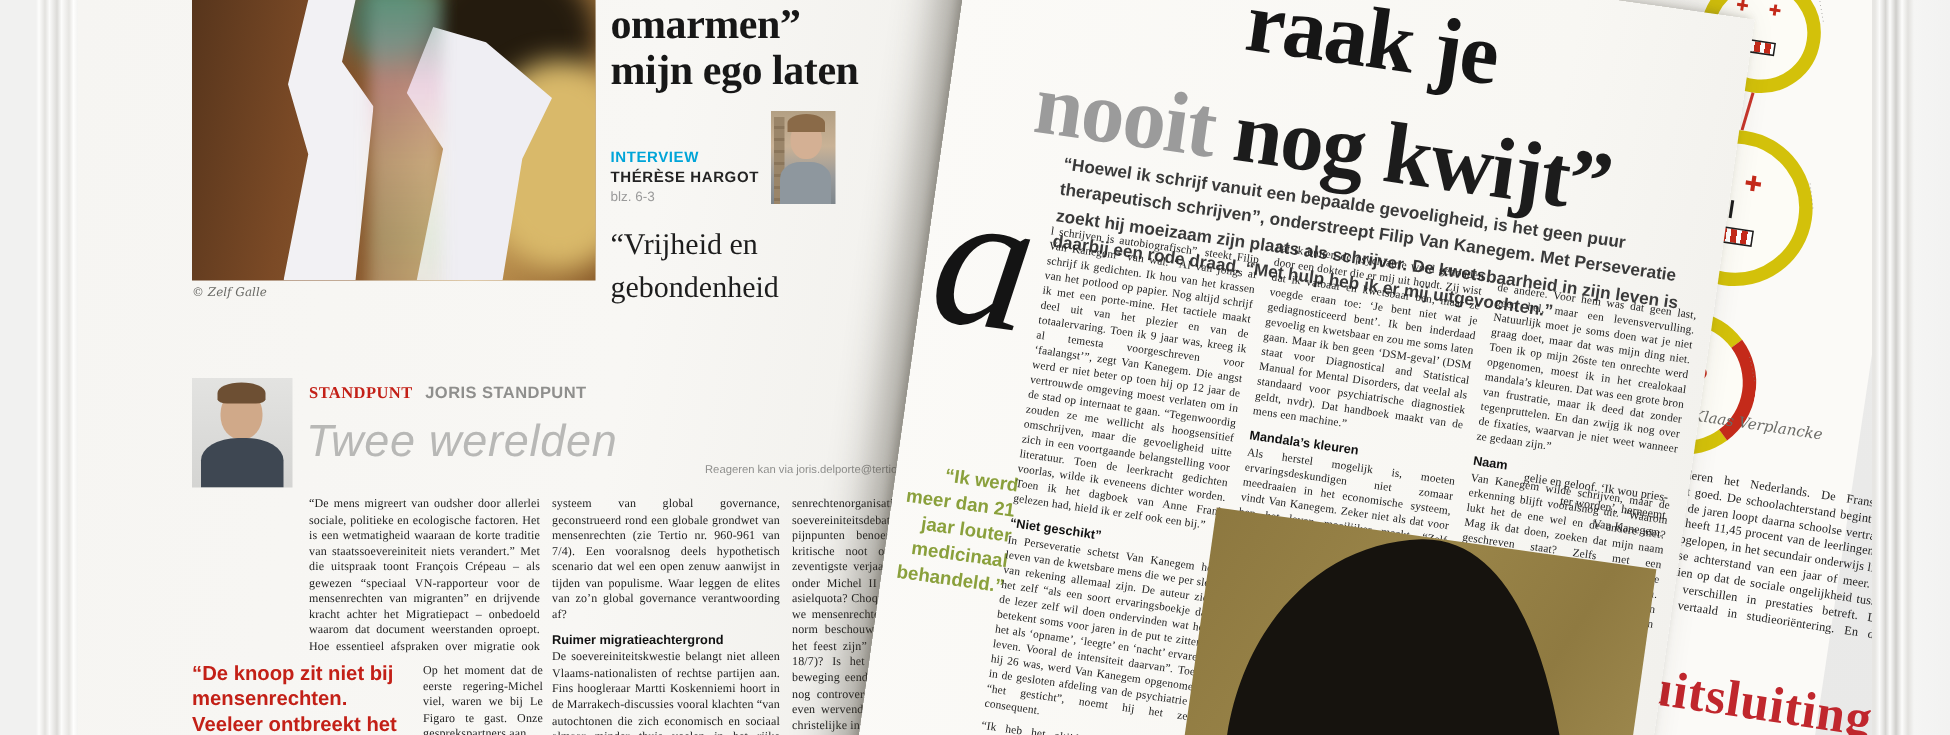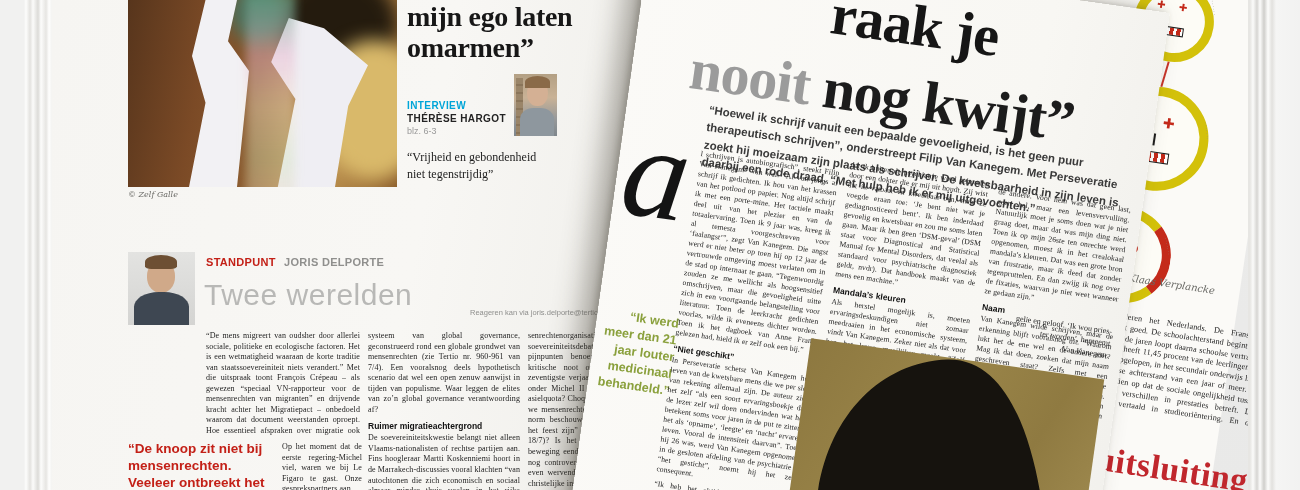--- a/index.html
+++ b/index.html
@@ -32,24 +32,24 @@
     background:linear-gradient(100deg,#57351c 0%,#7b4a26 28%,#8a5a2e 48%,#c59a55 72%,#8a5c2b 100%);}
   .ph-blob{position:absolute;filter:blur(9px);border-radius:50%;}
   .white-shape{position:absolute;background:#f2f1f4;}
   #rainbow{position:absolute;left:44%;top:-6px;width:18%;height:110%;filter:blur(5px);opacity:.85;
     background:linear-gradient(180deg,rgba(96,170,140,.65) 0%,rgba(233,180,205,.55) 30%,rgba(246,233,205,.5) 55%,rgba(208,225,185,.45) 80%,rgba(233,215,190,.4) 100%);}
   #lp-headline{left:357px;top:2px;width:230px;font-weight:bold;font-size:28px;line-height:1.1;color:#171717;letter-spacing:-.3px;}
   #kicker-label{left:357px;top:100px;font-weight:bold;font-size:10px;letter-spacing:.4px;}
   #kicker-name{left:357px;top:113px;font-weight:bold;font-size:10px;color:#232323;letter-spacing:.4px;}
   #kicker-pages{left:357px;top:126px;font-size:9px;color:#9a9a9a;}
   #hargot-photo{left:464px;top:74px;width:43px;height:62px;overflow:hidden;background:linear-gradient(180deg,#b3a084 0%,#c9b296 38%,#97999a 72%,#7e868c 100%);}
-  #lp-quote{left:357px;top:149px;width:200px;font-size:12px;line-height:1.45;color:#1d1d1d;}
+  #lp-quote{left:357px;top:149px;width:200px;font-size:20px;line-height:1.45;color:#1d1d1d;}
   #delporte-photo{left:78px;top:252px;width:67px;height:73px;overflow:hidden;background:linear-gradient(180deg,#e3e3e1,#d4d4d2);}
   #sp-row{left:156px;top:256px;font-weight:bold;font-size:11px;letter-spacing:.3px;}
-  #sp-title{left:154px;top:278px;font-size:30px;color:#b8b8b6;letter-spacing:.5px;}
+  #sp-title{left:154px;top:278px;font-size:30px;color:#b8b8b6;letter-spacing:.5px;font-style:italic;}
   .lp-col{width:154px;}
   #lp-col1{left:156px;top:331px;height:104px;overflow:hidden;}
   #lp-redquote{left:78px;top:441px;width:150px;font-weight:bold;font-size:13.5px;line-height:1.25;}
   #lp-col1b{left:232px;top:442px;width:80px;height:50px;overflow:hidden;}
   #lp-col2{left:318px;top:331px;width:152px;height:160px;overflow:hidden;}
   #lp-reageren{left:420px;top:308px;width:165px;font-size:7.5px;color:#8f8f8d;font-family:"Liberation Sans",sans-serif;}
   #lp-col3{left:478px;top:331px;width:150px;height:160px;overflow:hidden;}
 
   
   #rp-h1{left:190px;top:14px;font-weight:bold;font-size:58px;color:#161616;letter-spacing:-1px;}
@@ -89,45 +89,44 @@
       <div class="ph-blob" style="left:150px;top:-30px;width:120px;height:110px;background:#241b0e;"></div>
       <div class="ph-blob" style="left:190px;top:40px;width:110px;height:140px;background:#d9b96a;"></div>
       <div class="ph-blob" style="left:100px;top:-18px;width:60px;height:60px;background:#3f7a6a;opacity:.8;"></div>
       <div class="white-shape" style="left:55px;top:0;width:75px;height:187px;clip-path:polygon(30% 0,72% 0,60% 22%,88% 38%,72% 100%,8% 100%,30% 55%,12% 30%);"></div>
       <div class="white-shape" style="left:130px;top:18px;width:110px;height:169px;background:#efeef3;clip-path:polygon(28% 0,60% 6%,100% 28%,82% 52%,70% 100%,18% 100%,34% 48%,12% 26%);"></div>
       <div id="rainbow"></div>
     </div>
     <div class="abs credit" style="left:78px;top:190px;font-size:8px;">© Zelf Galle</div>
 
     <div id="lp-headline" class="abs serif">
+      <div>omarmen”</div>
       <div>mijn ego laten</div>
-      <div>omarmen”</div>
     </div>
     <div id="kicker-label" class="abs sans" style="color:#00a5d8;">INTERVIEW</div>
     <div id="kicker-name" class="abs sans">THÉRÈSE HARGOT</div>
     <div id="kicker-pages" class="abs sans">blz. 6-3</div>
     <div id="hargot-photo" class="abs">
       <div class="abs" style="left:2px;top:4px;width:7px;height:58px;background:repeating-linear-gradient(180deg,#9a8569 0 6px,#8a755a 6px 8px);"></div>
       <div class="abs" style="left:13px;top:6px;width:21px;height:26px;background:#d4b094;border-radius:50% 50% 46% 46%;"></div>
       <div class="abs" style="left:11px;top:2px;width:25px;height:12px;background:#8a6a48;border-radius:50% 50% 0 0;"></div>
       <div class="abs" style="left:6px;top:34px;width:34px;height:28px;background:#8e979e;border-radius:40% 40% 0 0;"></div>
     </div>
     <div id="lp-quote" class="abs serif">
       <div>“Vrijheid en gebondenheid</div>
-      <div>niet tegenstrijdig”</div>
     </div>
 
     <div id="delporte-photo" class="abs">
       <div class="abs" style="left:19px;top:8px;width:28px;height:33px;background:#d0a989;border-radius:48%;"></div>
       <div class="abs" style="left:17px;top:3px;width:32px;height:14px;background:#6d4f33;border-radius:50% 50% 20% 20%;"></div>
       <div class="abs" style="left:6px;top:40px;width:55px;height:33px;background:#3e4752;border-radius:45% 45% 0 0;"></div>
     </div>
     <div id="sp-row" class="abs sans">
-      <span style="color:#c32017;">STANDPUNT</span>
-      <span style="color:#8f8f8d;margin-left:5px;">JORIS DELPORTE</span>
+      <span style="color:#c32017;font-family:Liberation Serif, serif;">STANDPUNT</span>
+      <span style="color:#8f8f8d;margin-left:5px;">JORIS STANDPUNT</span>
     </div>
     <div id="sp-title" class="abs sans">Twee werelden</div>
 
     <div id="lp-col1" class="abs just body8 lp-col">“De mens migreert van oudsher door allerlei sociale, politieke en ecologische factoren. Het is een wetmatigheid waaraan de korte traditie van staatssoevereiniteit niets verandert.” Met die uitspraak toont François Crépeau – als gewezen “speciaal VN-rapporteur voor de mensenrechten van migranten” en drijvende kracht achter het Migratiepact – onbedoeld waarom dat document weerstanden oproept. Hoe essentieel afspraken over migratie ook zijn, de inherente soevereiniteitsoverdracht voorstellen als het gevolg van een soort natuurwet waaraan geen weldenkend mens twijfelt, is intellectueel niet eerlijk.</div>
     <div id="lp-redquote" class="abs sans" style="color:#c32017;">“De knoop zit niet bij mensenrechten. Veeleer ontbreekt het sommigen</div>
     <div id="lp-col1b" class="abs just body8">Op het moment dat de eerste regering-Michel viel, waren we bij Le Figaro te gast. Onze gesprekspartners aan</div>
 
     <div id="lp-col2" class="abs">
       <div class="just body8">systeem van global governance, geconstrueerd rond een globale grondwet van mensenrechten (zie Tertio nr. 960-961 van 7/4). Een vooralsnog deels hypothetisch scenario dat wel een open zenuw aanwijst in tijden van populisme. Waar leggen de elites van zo’n global governance verantwoording af?</div>
       <div class="colhead">Ruimer migratieachtergrond</div>

